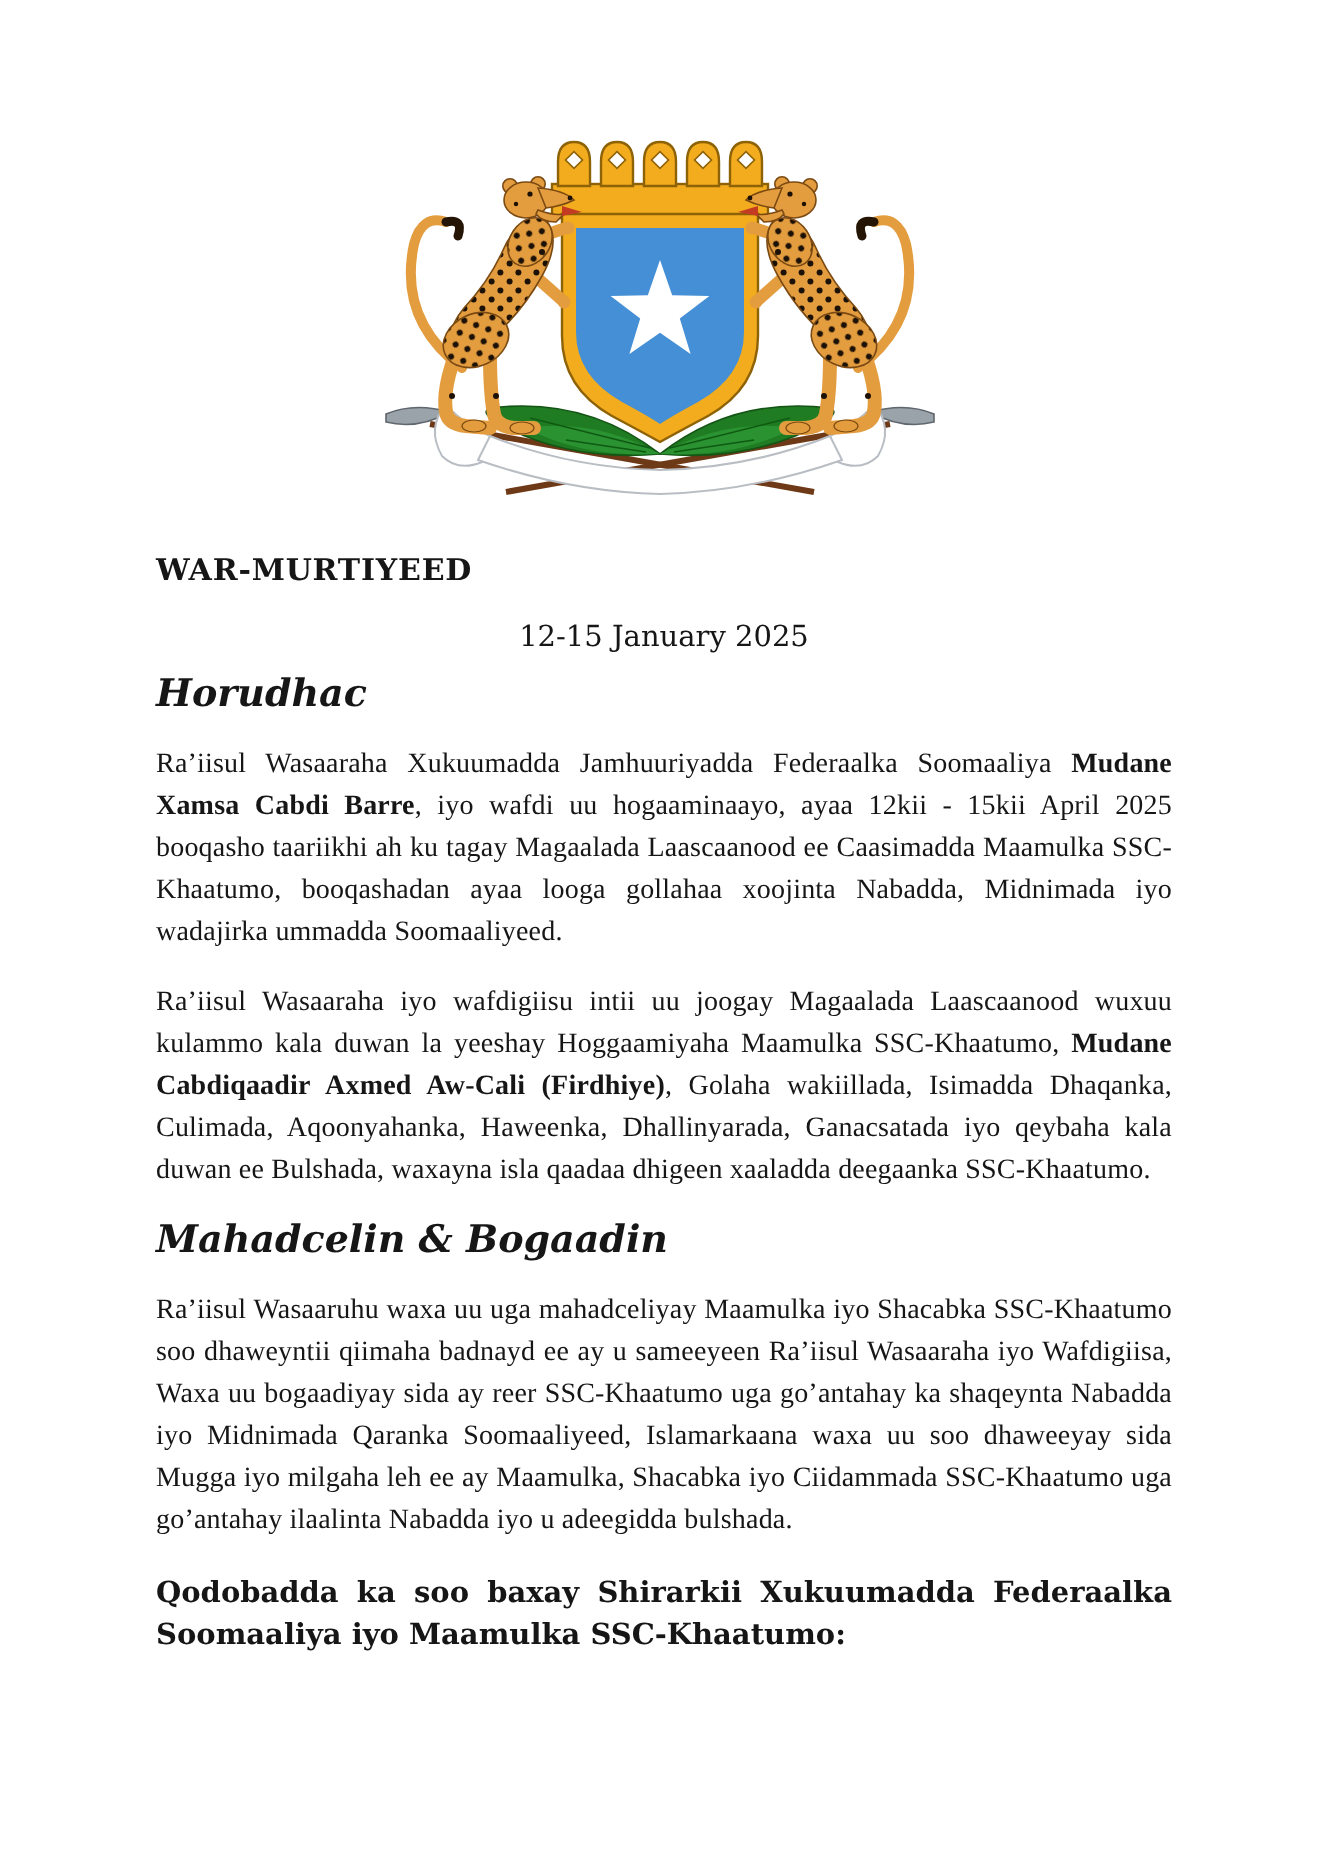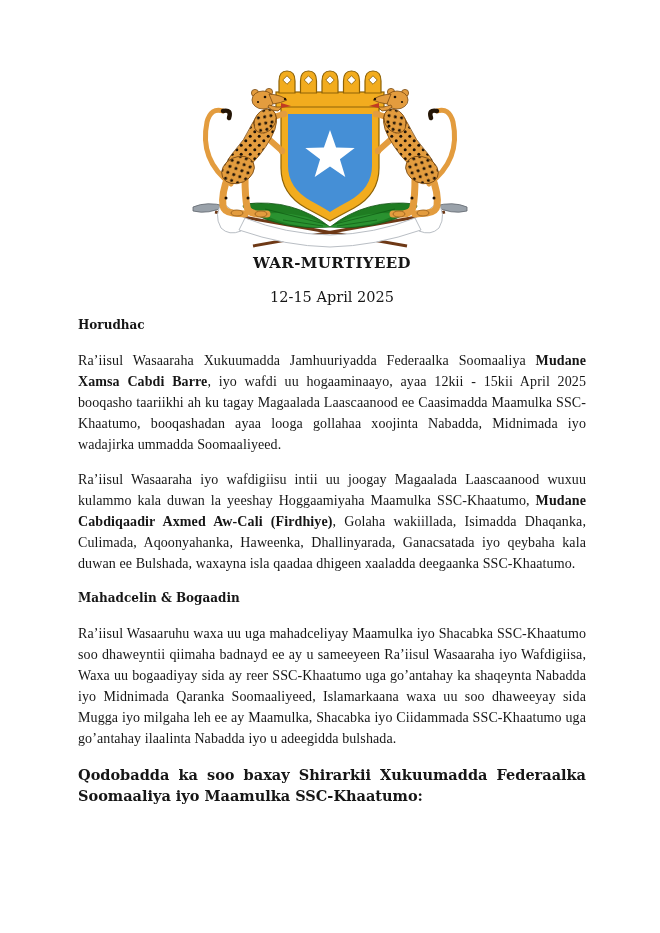--- a/index.html
+++ b/index.html
@@ -1,24 +1,24 @@
 <!DOCTYPE html>
 <html><head>
 <meta charset="utf-8">
 <style>
   * { margin:0; padding:0; box-sizing:border-box; }
   html,body { width:660px; height:933px; background:#ffffff; overflow:hidden; }
   body { font-family:"DejaVu Serif","Liberation Serif",serif; color:#161616; }
   .page { width:660px; height:933px; background:#ffffff; position:relative; }
   .emblem { display:block; margin:8px auto 0 auto; }
   .doc { padding:0 74px 0 78px; }
-  .title { text-align:center; font-weight:bold; font-size:15px; line-height:22px;
-           letter-spacing:0.4px; margin-top:0; }
+  .title { text-align:left; font-weight:bold; font-size:15px; line-height:22px;
+           letter-spacing:0.4px; margin-top:22px; }
   .date  { text-align:center; font-size:14.5px; margin-top:13px; line-height:21px; }
-  .h-italic { font-size:12px; font-weight:bold; 
+  .h-italic { font-size:19px; font-weight:bold; font-style:italic;
               margin:4px 0 14px 0; line-height:21px; }
   .h-italic.first { margin-top:7px; }
   .h-bold { font-size:14.5px; font-weight:bold; line-height:21px; margin:15px 0 2px 0;
             text-align:justify; }
   .body-p { font-size:14px; line-height:21px; text-align:justify; margin:0 0 14px 0;
             letter-spacing:0.1px;font-family:Liberation Serif, serif; }
   .body-p strong { letter-spacing:0.1px; }
 </style>
 </head>
 <body>
@@ -95,21 +95,21 @@
     <use href="#leopard"></use>
     <use href="#leopard" transform="translate(290,0) scale(-1,1)"></use>
   </svg>
 
   <div class="doc">
 
     <div class="title">
       <div>WAR-MURTIYEED</div>
     </div>
 
-    <p class="date">12-15 April 2025</p>
+    <p class="date">12-15 January 2025</p>
 
     <h2 class="h-italic first">Horudhac</h2>
 
     <p class="body-p"><span>Ra’iisul Wasaaraha Xukuumadda Jamhuuriyadda Federaalka Soomaaliya </span><strong>Mudane Xamsa Cabdi Barre</strong><span>, iyo wafdi uu hogaaminaayo, ayaa 12kii - 15kii April 2025 booqasho taariikhi ah ku tagay Magaalada Laascaanood ee Caasimadda Maamulka SSC-Khaatumo, booqashadan ayaa looga gollahaa xoojinta Nabadda, Midnimada iyo wadajirka ummadda Soomaaliyeed.</span></p>
 
     <p class="body-p"><span>Ra’iisul Wasaaraha iyo wafdigiisu intii uu joogay Magaalada Laascaanood wuxuu kulammo kala duwan la yeeshay Hoggaamiyaha Maamulka SSC-Khaatumo, </span><strong>Mudane Cabdiqaadir Axmed Aw-Cali (Firdhiye)</strong><span>, Golaha wakiillada, Isimadda Dhaqanka, Culimada, Aqoonyahanka, Haweenka, Dhallinyarada, Ganacsatada iyo qeybaha kala duwan ee Bulshada, waxayna isla qaadaa dhigeen xaaladda deegaanka SSC-Khaatumo.</span></p>
 
     <h2 class="h-italic">Mahadcelin &amp; Bogaadin</h2>
 
     <p class="body-p">Ra’iisul Wasaaruhu waxa uu uga mahadceliyay Maamulka iyo Shacabka SSC-Khaatumo soo dhaweyntii qiimaha badnayd ee ay u sameeyeen Ra’iisul Wasaaraha iyo Wafdigiisa, Waxa uu bogaadiyay sida ay reer SSC-Khaatumo uga go’antahay ka shaqeynta Nabadda iyo Midnimada Qaranka Soomaaliyeed, Islamarkaana waxa uu soo dhaweeyay sida Mugga iyo milgaha leh ee ay Maamulka, Shacabka iyo Ciidammada SSC-Khaatumo uga go’antahay ilaalinta Nabadda iyo u adeegidda bulshada.</p>

